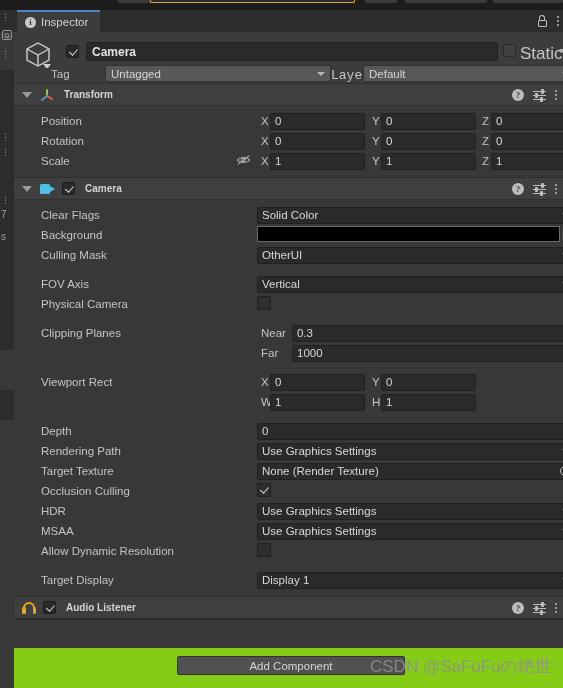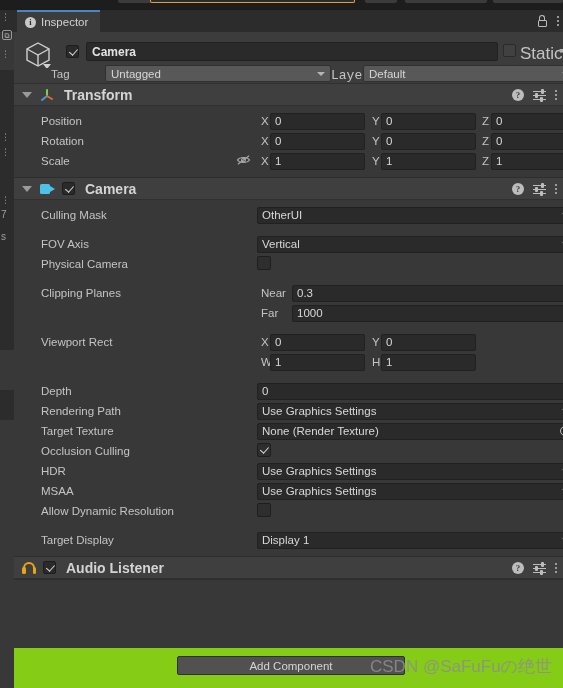--- a/index.html
+++ b/index.html
@@ -192,21 +192,21 @@
   .foldout {
     margin-left: 8px;
     width: 0; height: 0;
     border-left: 5px solid transparent;
     border-right: 5px solid transparent;
     border-top: 6px solid #9a9a9a;
     cursor: default;
   }
   .comp-title {
     margin-left: 10px;
-    font-size: 14px; font-weight: bold; color: #d4d4d4;
+    font-size: 10px; font-weight: bold; color: #d4d4d4;
   }
   .comp-tools {
     position: absolute; right: 6px; top: 0; height: 22px;
     display: flex; align-items: center; gap: 9px;
   }
   .help-ico {
     width: 12px; height: 12px; border-radius: 50%;
     background: #bdbdbd; color: #3f3f3f;
     font-size: 9px; font-weight: bold; text-align: center; line-height: 12px;
     font-family: "Liberation Serif", serif;
@@ -534,21 +534,35 @@
         <span class="kebab">
             <i></i>
             <i></i>
             <i></i>
           </span>
       </span>
     </div>
 
     <div class="body-rows">
 
-
+      <div class="row">
+        <span class="prop-label">Clear Flags</span>
+        <span class="field dropdown wide-dd" style="position:absolute;">
+          <span>Solid Color</span>
+          <span class="caret"></span>
+        </span>
+      </div>
+
+      <div class="row">
+        <span class="prop-label">Background</span>
+        <span id="bg-swatch"></span>
+        <span id="bg-pick">
+          
+        </span>
+      </div>
 
       <div class="row">
         <span class="prop-label">Culling Mask</span>
         <span class="field dropdown wide-dd" style="position:absolute;">
           <span>OtherUI</span>
           <span class="caret"></span>
         </span>
       </div>
 
       <div class="spacer"></div>

